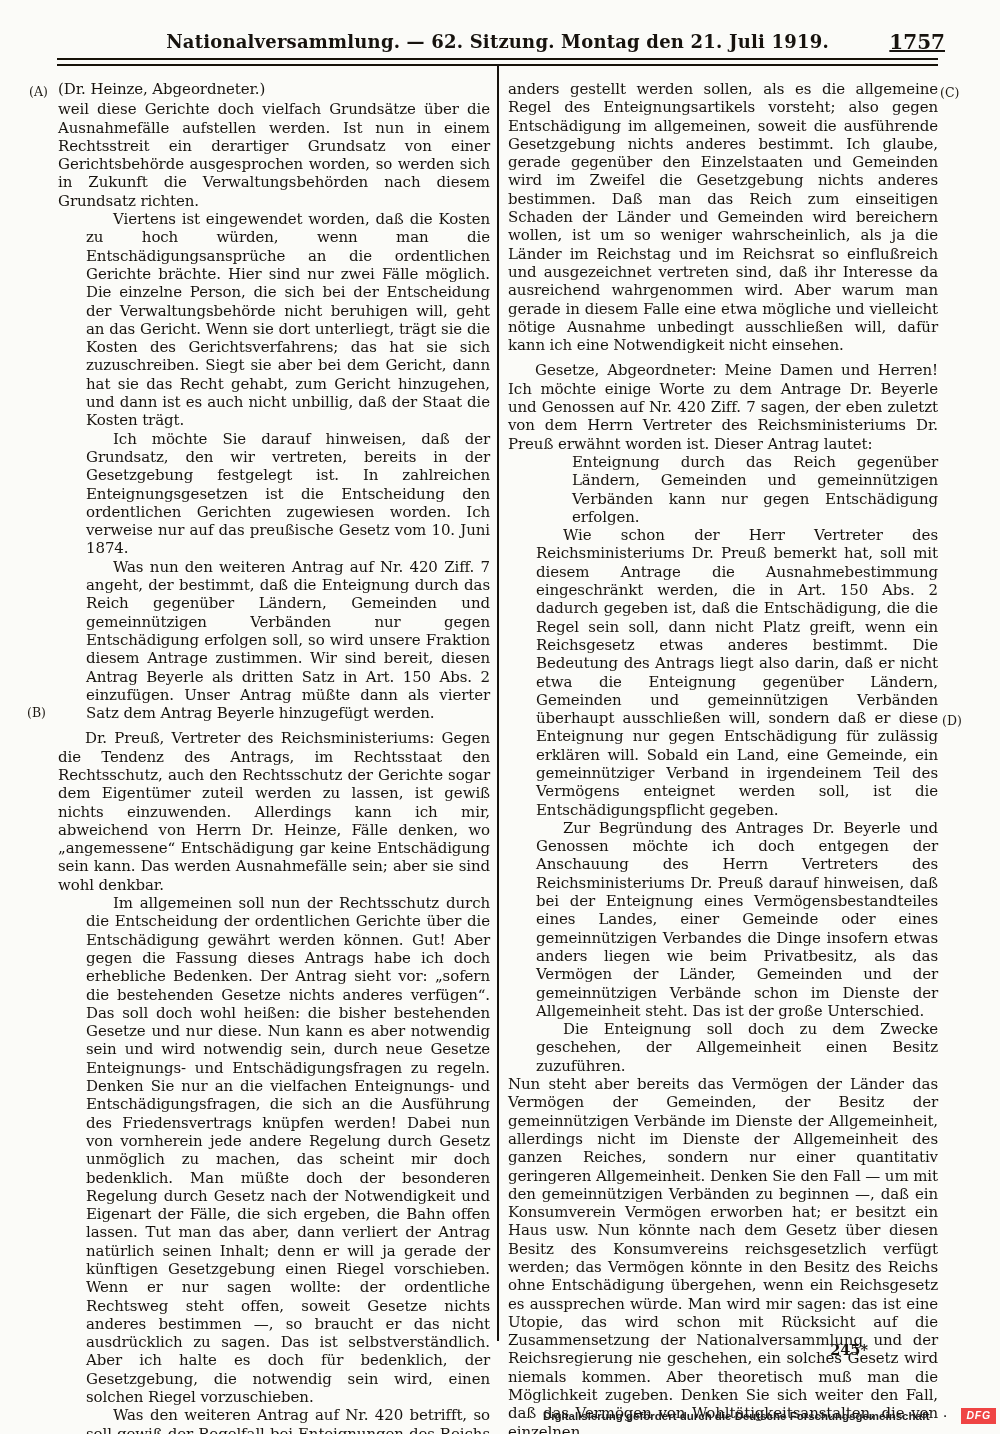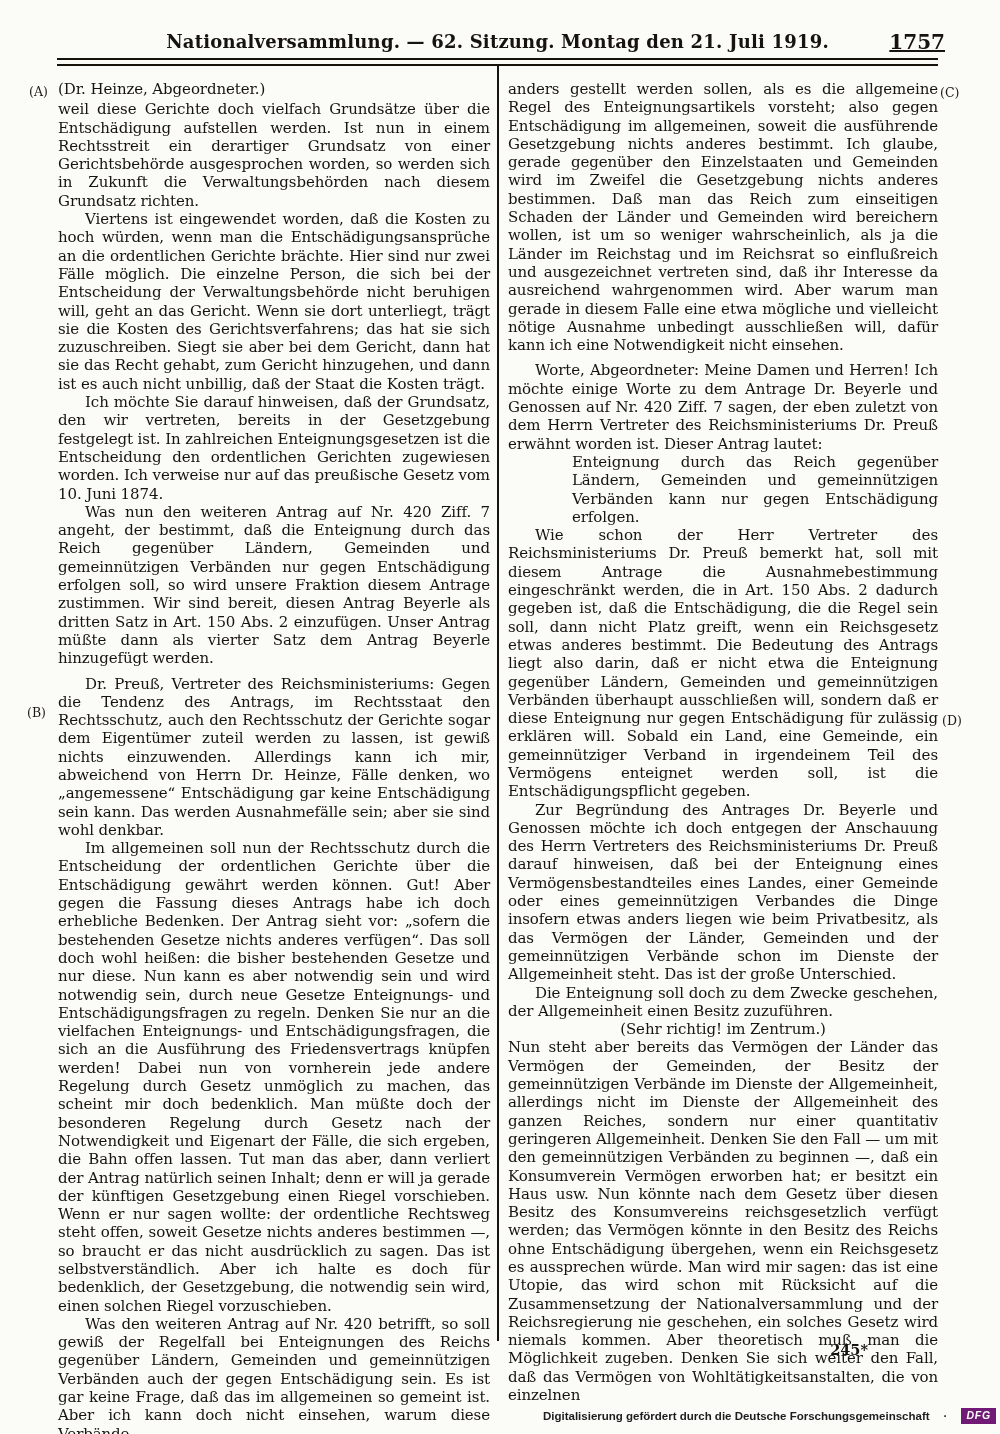--- a/index.html
+++ b/index.html
@@ -33,21 +33,21 @@
   .column {
     position:absolute; top:80px; width:432px;
     font-size:15px; line-height:18.3px;
     text-align:justify; text-justify:inter-word;
     letter-spacing:-0.1px;
   }
   .col-left  { left:58px; }
   .col-right { left:508px; width:430px; }
   p.para { margin:0; padding:0; }
   p.flush   { text-indent:0; }
-  p.indent  { text-indent:27px; }
+  p.indent  { text-indent:27px;margin-left:28px; }
   p.speaker { text-indent:27px; margin-top:7px; }
   p.speaker-note { text-indent:0; margin-bottom:2px; }
   p.quote   { margin-left:64px; text-indent:0; }
   p.center  { text-align:center; text-indent:0; }
   .b { font-weight:normal; }
   
   .margin-mark {
     position:absolute; font-size:12.5px; color:#1c1812;
     font-family:"DejaVu Serif", serif;
   }
@@ -85,40 +85,39 @@
   <div class="double-rule"></div>
   <div class="col-divider"></div>
 
   <span class="margin-mark mark-a">(A)</span>
   <span class="margin-mark mark-b">(B)</span>
   <span class="margin-mark mark-c">(C)</span>
   <span class="margin-mark mark-d">(D)</span>
 
   <div class="column col-left">
       <p class="para speaker-note"><span>(Dr. </span><span class="b">Heinze,</span><span> Abgeordneter.)</span></p>
-      <p class="para flush"><span>weil diese Gerichte doch vielfach Grundsätze über die Entschädigung aufstellen werden. Ist nun in einem Rechtsstreit ein derartiger Grundsatz von einer Gerichtsbehörde ausgesprochen worden, so werden sich in Zukunft die Verwaltungsbehörden nach diesem Grundsatz richten.</span></p>
+      <p class="para flush"><span>weil diese Gerichte doch vielfach Grundsätze über die Ausnahmefälle aufstellen werden. Ist nun in einem Rechtsstreit ein derartiger Grundsatz von einer Gerichtsbehörde ausgesprochen worden, so werden sich in Zukunft die Verwaltungsbehörden nach diesem Grundsatz richten.</span></p>
       <p class="para indent"><span>Viertens ist eingewendet worden, daß die </span><span class="b">Kosten</span><span> zu hoch würden, wenn man die Entschädigungsansprüche an die ordentlichen Gerichte brächte. Hier sind nur zwei Fälle möglich. Die einzelne Person, die sich bei der Entscheidung der Verwaltungsbehörde nicht beruhigen will, geht an das Gericht. Wenn sie dort unterliegt, trägt sie die Kosten des Gerichtsverfahrens; das hat sie sich zuzuschreiben. Siegt sie aber bei dem Gericht, dann hat sie das Recht gehabt, zum Gericht hinzugehen, und dann ist es auch nicht unbillig, daß der Staat die Kosten trägt.</span></p>
       <p class="para indent"><span>Ich möchte Sie darauf hinweisen, daß der Grundsatz, den wir vertreten, bereits in der Gesetzgebung festgelegt ist. In zahlreichen Enteignungsgesetzen ist die Entscheidung den ordentlichen Gerichten zugewiesen worden. Ich verweise nur auf das preußische Gesetz vom 10. Juni 1874.</span></p>
       <p class="para indent"><span>Was nun den weiteren Antrag auf Nr. 420 Ziff. 7 angeht, der bestimmt, daß die </span><span class="b">Enteignung durch das Reich gegenüber Ländern,</span><span> Gemeinden und gemeinnützigen Verbänden nur gegen Entschädigung erfolgen soll, so wird unsere Fraktion diesem Antrage zustimmen. Wir sind bereit, diesen Antrag Beyerle als dritten Satz in Art. 150 Abs. 2 einzufügen. Unser Antrag müßte dann als vierter Satz dem Antrag Beyerle hinzugefügt werden.</span></p>
       <p class="para speaker"><span>Dr. </span><span class="b">Preuß,</span><span> Vertreter des Reichsministeriums: Gegen die Tendenz des Antrags, im Rechtsstaat den Rechtsschutz, auch den Rechtsschutz der Gerichte sogar dem Eigentümer zuteil werden zu lassen, ist gewiß nichts einzuwenden. Allerdings kann ich mir, abweichend von Herrn Dr. Heinze, Fälle denken, wo „angemessene“ Entschädigung gar keine Entschädigung sein kann. Das werden Ausnahmefälle sein; aber sie sind wohl denkbar.</span></p>
       <p class="para indent"><span>Im allgemeinen soll nun der Rechtsschutz durch die </span><span class="b">Entscheidung der ordentlichen Gerichte über die Entschädigung</span><span> gewährt werden können. Gut! Aber gegen die Fassung dieses Antrags habe ich doch erhebliche Bedenken. Der Antrag sieht vor: „sofern die bestehenden Gesetze nichts anderes verfügen“. Das soll doch wohl heißen: die bisher bestehenden Gesetze und nur diese. Nun kann es aber notwendig sein und wird notwendig sein, durch neue Gesetze Enteignungs- und Entschädigungsfragen zu regeln. Denken Sie nur an die vielfachen Enteignungs- und Entschädigungsfragen, die sich an die Ausführung des Friedensvertrags knüpfen werden! Dabei nun von vornherein jede andere Regelung durch Gesetz unmöglich zu machen, das scheint mir doch bedenklich. Man müßte doch der besonderen Regelung durch Gesetz nach der Notwendigkeit und Eigenart der Fälle, die sich ergeben, die Bahn offen lassen. Tut man das aber, dann verliert der Antrag natürlich seinen Inhalt; denn er will ja gerade der künftigen Gesetzgebung einen Riegel vorschieben. Wenn er nur sagen wollte: der ordentliche Rechtsweg steht offen, soweit Gesetze nichts anderes bestimmen —, so braucht er das nicht ausdrücklich zu sagen. Das ist selbstverständlich. Aber ich halte es doch für bedenklich, der Gesetzgebung, die notwendig sein wird, einen solchen Riegel vorzuschieben.</span></p>
       <p class="para indent"><span>Was den weiteren Antrag auf Nr. 420 betrifft, so soll gewiß der Regelfall bei </span><span class="b">Enteignungen des Reichs gegenüber Ländern, Gemeinden</span><span> und gemeinnützigen Verbänden auch der gegen Entschädigung sein. Es ist gar keine Frage, daß das im allgemeinen so gemeint ist. Aber ich kann doch nicht einsehen, warum diese Verbände</span></p>
     </div>
   <div class="column col-right">
       <p class="para flush"><span>anders gestellt werden sollen, als es die allgemeine Regel des Enteignungsartikels vorsteht; also gegen Entschädigung im allgemeinen, soweit die ausführende Gesetzgebung nichts anderes bestimmt. Ich glaube, gerade gegenüber den Einzelstaaten und Gemeinden wird im Zweifel die Gesetzgebung nichts anderes bestimmen. Daß man </span><span class="b">das</span><span> Reich zum einseitigen Schaden der Länder und Gemeinden wird bereichern wollen, ist um so weniger wahrscheinlich, als ja die Länder im Reichstag und im Reichsrat so einflußreich und ausgezeichnet vertreten sind, daß ihr Interesse da ausreichend wahrgenommen wird. Aber warum man gerade in diesem Falle eine etwa mögliche und vielleicht nötige Ausnahme unbedingt ausschließen will, dafür kann ich eine Notwendigkeit nicht einsehen.</span></p>
-      <p class="para speaker"><span class="b">Worte,</span><span> Abgeordneter: Meine Damen und Herren! Ich möchte einige Worte zu dem Antrage Dr. Beyerle und Genossen auf Nr. 420 Ziff. 7 sagen, der eben zuletzt von dem Herrn Vertreter des Reichsministeriums Dr. Preuß erwähnt worden ist. Dieser Antrag lautet:</span></p>
+      <p class="para speaker"><span class="b">Gesetze,</span><span> Abgeordneter: Meine Damen und Herren! Ich möchte einige Worte zu dem Antrage Dr. Beyerle und Genossen auf Nr. 420 Ziff. 7 sagen, der eben zuletzt von dem Herrn Vertreter des Reichsministeriums Dr. Preuß erwähnt worden ist. Dieser Antrag lautet:</span></p>
       <p class="para quote"><span class="b">Enteignung durch das Reich gegenüber Ländern, Gemeinden</span><span> und </span><span class="b">gemeinnützigen Verbänden</span><span> kann nur gegen Entschädigung erfolgen.</span></p>
       <p class="para indent"><span>Wie schon der Herr Vertreter des Reichsministeriums Dr. Preuß bemerkt hat, soll mit diesem Antrage die Ausnahmebestimmung eingeschränkt werden, die in Art. 150 Abs. 2 dadurch gegeben ist, daß die Entschädigung, die die Regel sein soll, dann nicht Platz greift, wenn ein Reichsgesetz etwas anderes bestimmt. Die Bedeutung des Antrags liegt also darin, daß er nicht etwa die Enteignung gegenüber Ländern, Gemeinden und gemeinnützigen Verbänden überhaupt ausschließen will, sondern daß er diese Enteignung nur gegen Entschädigung für zulässig erklären will. Sobald ein Land, eine Gemeinde, ein gemeinnütziger Verband in irgendeinem Teil des Vermögens enteignet werden soll, ist die Entschädigungspflicht gegeben.</span></p>
       <p class="para indent"><span>Zur Begründung des Antrages Dr. Beyerle und Genossen möchte ich doch entgegen der Anschauung des Herrn Vertreters des Reichsministeriums Dr. Preuß darauf hinweisen, daß bei der Enteignung eines Vermögensbestandteiles eines Landes, einer Gemeinde oder eines gemeinnützigen Verbandes die Dinge insofern etwas anders liegen wie beim Privatbesitz, als das </span><span class="b">Vermögen der Länder, Gemeinden und der gemeinnützigen Verbände</span><span> schon </span><span class="b">im Dienste der Allgemeinheit</span><span> steht. Das ist der große Unterschied.</span></p>
       <p class="para indent"><span>Die Enteignung soll doch zu dem Zwecke geschehen, der Allgemeinheit einen Besitz zuzuführen.</span></p>
-      <p class="para center"><span>(Sehr richtig! im Zentrum.)</span></p>
       <p class="para flush"><span>Nun steht aber bereits das Vermögen der Länder das Vermögen der Gemeinden, der Besitz der gemeinnützigen Verbände im Dienste der Allgemeinheit, allerdings nicht im Dienste der Allgemeinheit des ganzen Reiches, sondern nur einer quantitativ geringeren Allgemeinheit. Denken Sie den Fall — um mit den gemeinnützigen Verbänden zu beginnen —, daß ein </span><span class="b">Konsumverein Vermögen</span><span> erworben hat; er besitzt ein Haus usw. Nun könnte nach dem Gesetz über diesen Besitz des Konsumvereins reichsgesetzlich verfügt werden; das Vermögen könnte in den Besitz des Reichs ohne Entschädigung übergehen, wenn ein Reichsgesetz es aussprechen würde. Man wird mir sagen: das ist eine Utopie, das wird schon mit Rücksicht auf die Zusammensetzung der Nationalversammlung und der Reichsregierung nie geschehen, ein solches Gesetz wird niemals kommen. Aber theoretisch muß man die Möglichkeit zugeben. Denken Sie sich weiter den Fall, daß das </span><span class="b">Vermögen von Wohltätigkeitsanstalten,</span><span> die von einzelnen</span></p>
     </div>
 
   <div class="signature">245*</div>
 
   <div class="footer">
     <span>Digitalisierung gefördert durch die Deutsche Forschungsgemeinschaft</span>
     <span class="footer-sep">·</span>
-    <span class="dfg-logo" style="background: #701a75;">DFG</span>
+    <span class="dfg-logo" style="background: #ef4444;">DFG</span>
   </div>
 
 </div>
 
 </body></html>

